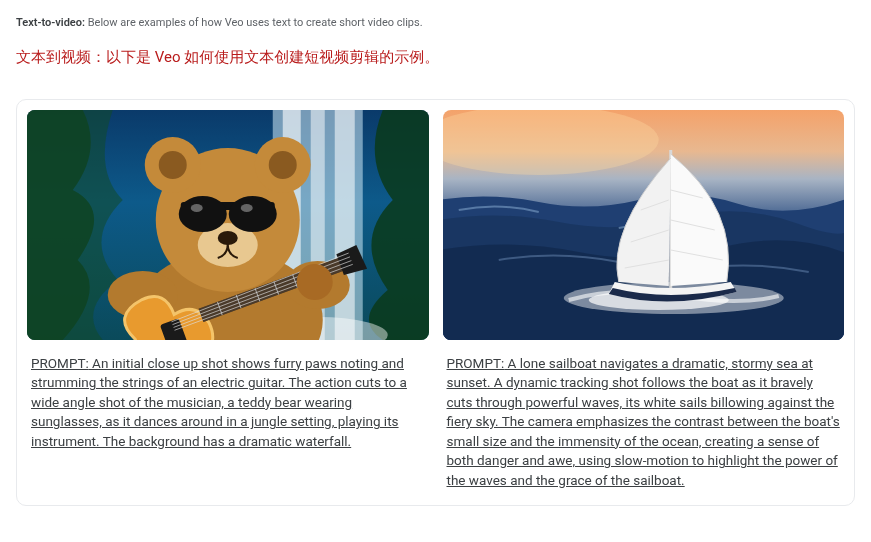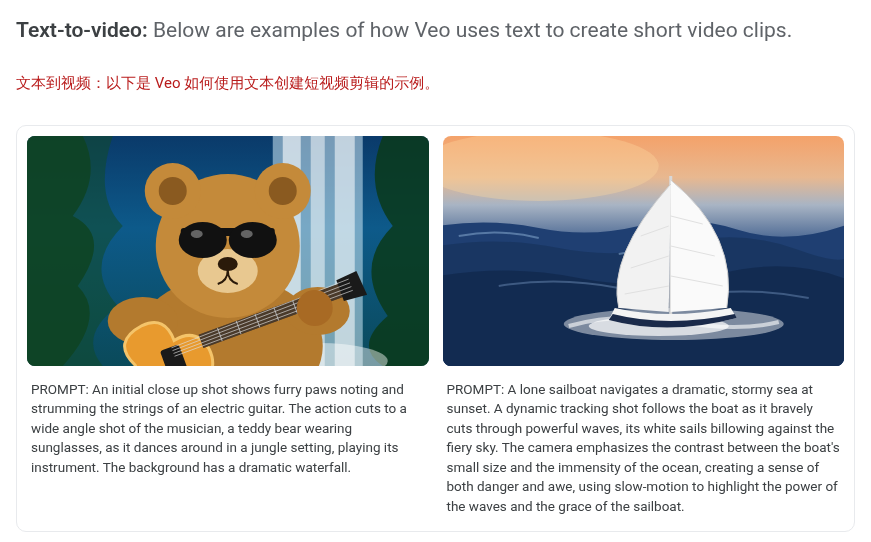--- a/index.html
+++ b/index.html
@@ -8,23 +8,23 @@
       box-sizing: border-box;
     }
     body {
       font-family: -apple-system, BlinkMacSystemFont, "Segoe UI", Roboto, Helvetica, Arial, sans-serif;
       background: #ffffff;
       padding: 14px 16px;
       color: #3c4043;
       width: 871px;
     }
     .heading-line {
-      font-size: 21px;
+      font-size: 11px;
       line-height: 1.6;
-      margin-bottom: 22px;
+      margin-bottom: 12px;
       color: #5f6368;
     }
     .heading-line .bold {
       font-weight: 600;
       color: #3c4043;
     }
     .subheading {
       font-size: 15px;
       line-height: 1.8;
       color: #b91c1c;
@@ -34,20 +34,21 @@
       border: 1px solid #e8eaed;
       border-radius: 10px;
       padding: 10px 10px 14px 10px;
       display: flex;
       gap: 14px;
     }
     .example {
       flex: 1;
       display: flex;
       flex-direction: column;
+      text-decoration: underline;
     }
     .thumb {
       width: 100%;
       height: 230px;
       border-radius: 8px;
       overflow: hidden;
       position: relative;
       margin-bottom: 14px;
     }
     .caption {

